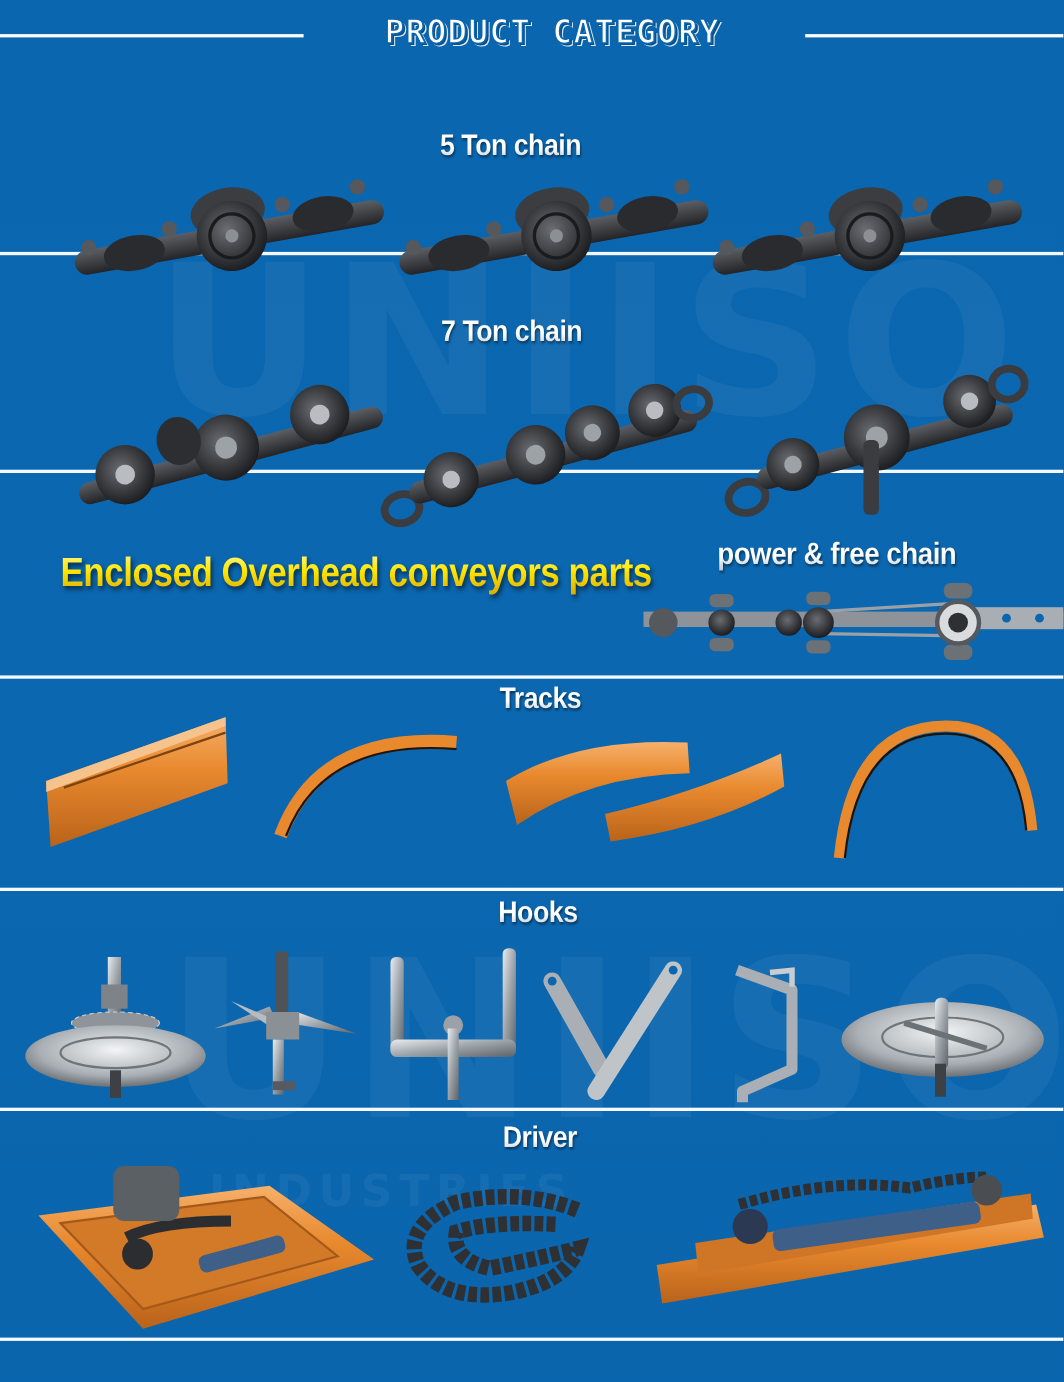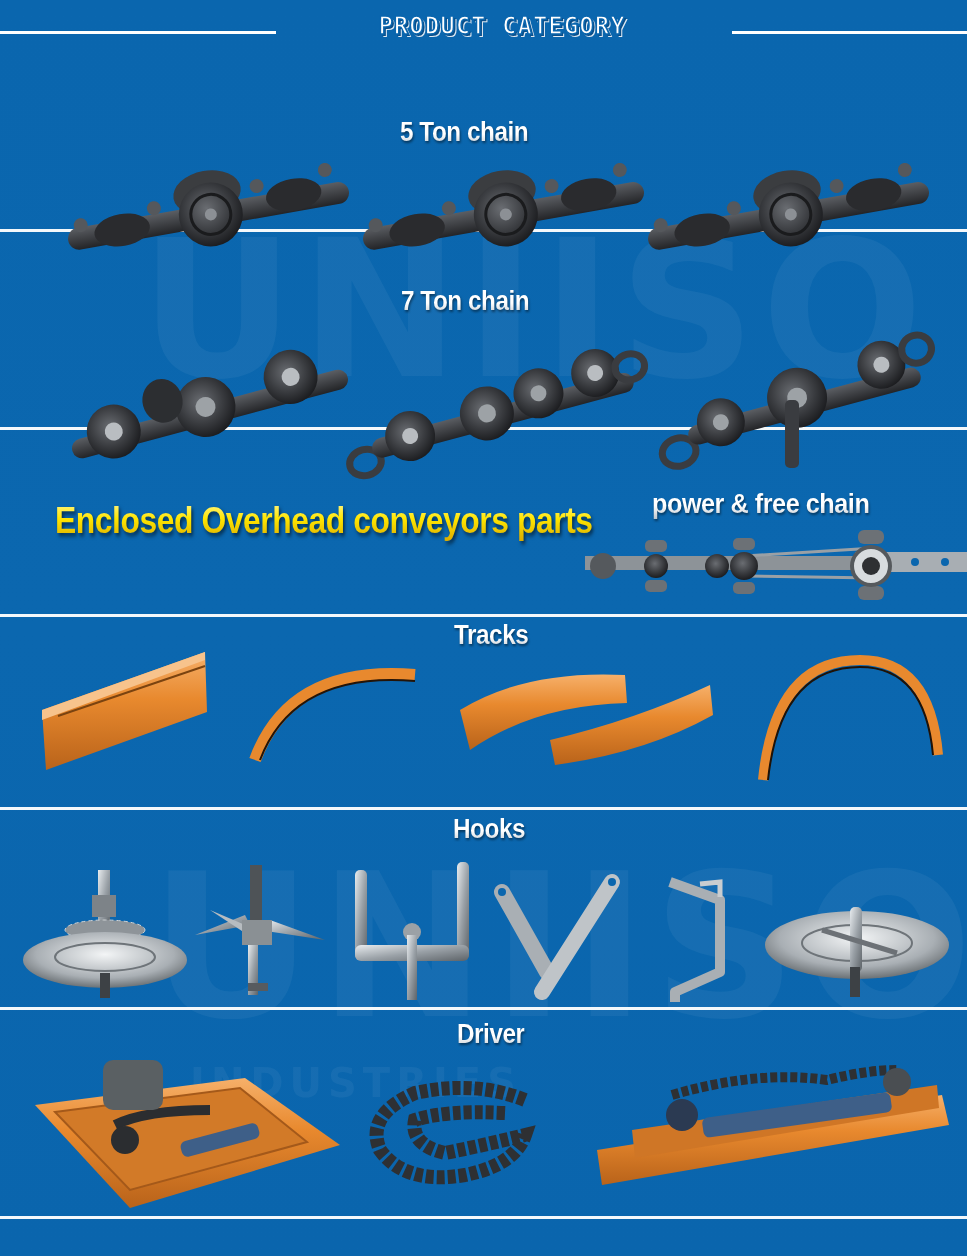--- a/index.html
+++ b/index.html
@@ -1,21 +1,21 @@
 <!DOCTYPE html>
 <html><head>
 <meta charset="utf-8">
 <style>
   *{box-sizing:border-box;margin:0;padding:0}
   html,body{width:967px;height:1256px;overflow:hidden}
   body{background:#0a66ae;font-family:"Liberation Sans",sans-serif;position:relative}
   .page{position:absolute;left:0;top:0;width:967px;height:1256px;background:linear-gradient(180deg,#0a66ae 0%,#0b67af 50%,#0a65ad 100%);overflow:hidden}
   .hline{position:absolute;left:0;width:967px;height:3px;background:#f4f8fb}
   .watermark{position:absolute;color:rgba(255,255,255,0.05);font-family:"DejaVu Sans",sans-serif;font-weight:bold;letter-spacing:6px;pointer-events:none;white-space:nowrap}
-  .header-title{position:absolute;top:12px;left:282px;width:440px;text-align:center;font-family:"DejaVu Sans Mono",monospace;font-weight:bold;font-size:24px;letter-spacing:1px;color:#fff;
+  .header-title{position:absolute;top:12px;left:282px;width:440px;text-align:center;font-family:"DejaVu Sans Mono",monospace;font-weight:bold;font-size:30px;letter-spacing:1px;color:#fff;
     -webkit-text-stroke:1.5px #0a66ae;text-shadow:2px 2px 0 #0a4f8a,3px 3px 0 #dfe9f2;text-transform:uppercase}
   .hdr-line-l{position:absolute;top:31px;left:0;width:276px;height:3px;background:#fff}
   .hdr-line-r{position:absolute;top:31px;left:732px;width:235px;height:3px;background:#fff}
   .sec-title{position:absolute;font-family:"Liberation Sans",sans-serif;font-weight:bold;font-size:27px;letter-spacing:-0.5px;
     background:linear-gradient(180deg,#ffffff 0%,#ffffff 55%,#b8c0c8 100%);-webkit-background-clip:text;background-clip:text;color:transparent;
     filter:drop-shadow(1px 2px 1px rgba(0,0,0,0.45));transform:scaleX(0.9);transform-origin:left center;white-space:nowrap}
   .yellow-title{position:absolute;left:55px;top:500px;font-family:"Liberation Sans",sans-serif;font-weight:bold;font-size:37px;letter-spacing:-0.5px;white-space:nowrap;
     background:linear-gradient(180deg,#fff79a 0%,#ffe600 45%,#d9a800 100%);-webkit-background-clip:text;background-clip:text;color:transparent;
     filter:drop-shadow(2px 3px 2px rgba(0,0,0,0.55));transform:scaleX(0.86);transform-origin:left center}
   .product{position:absolute}

